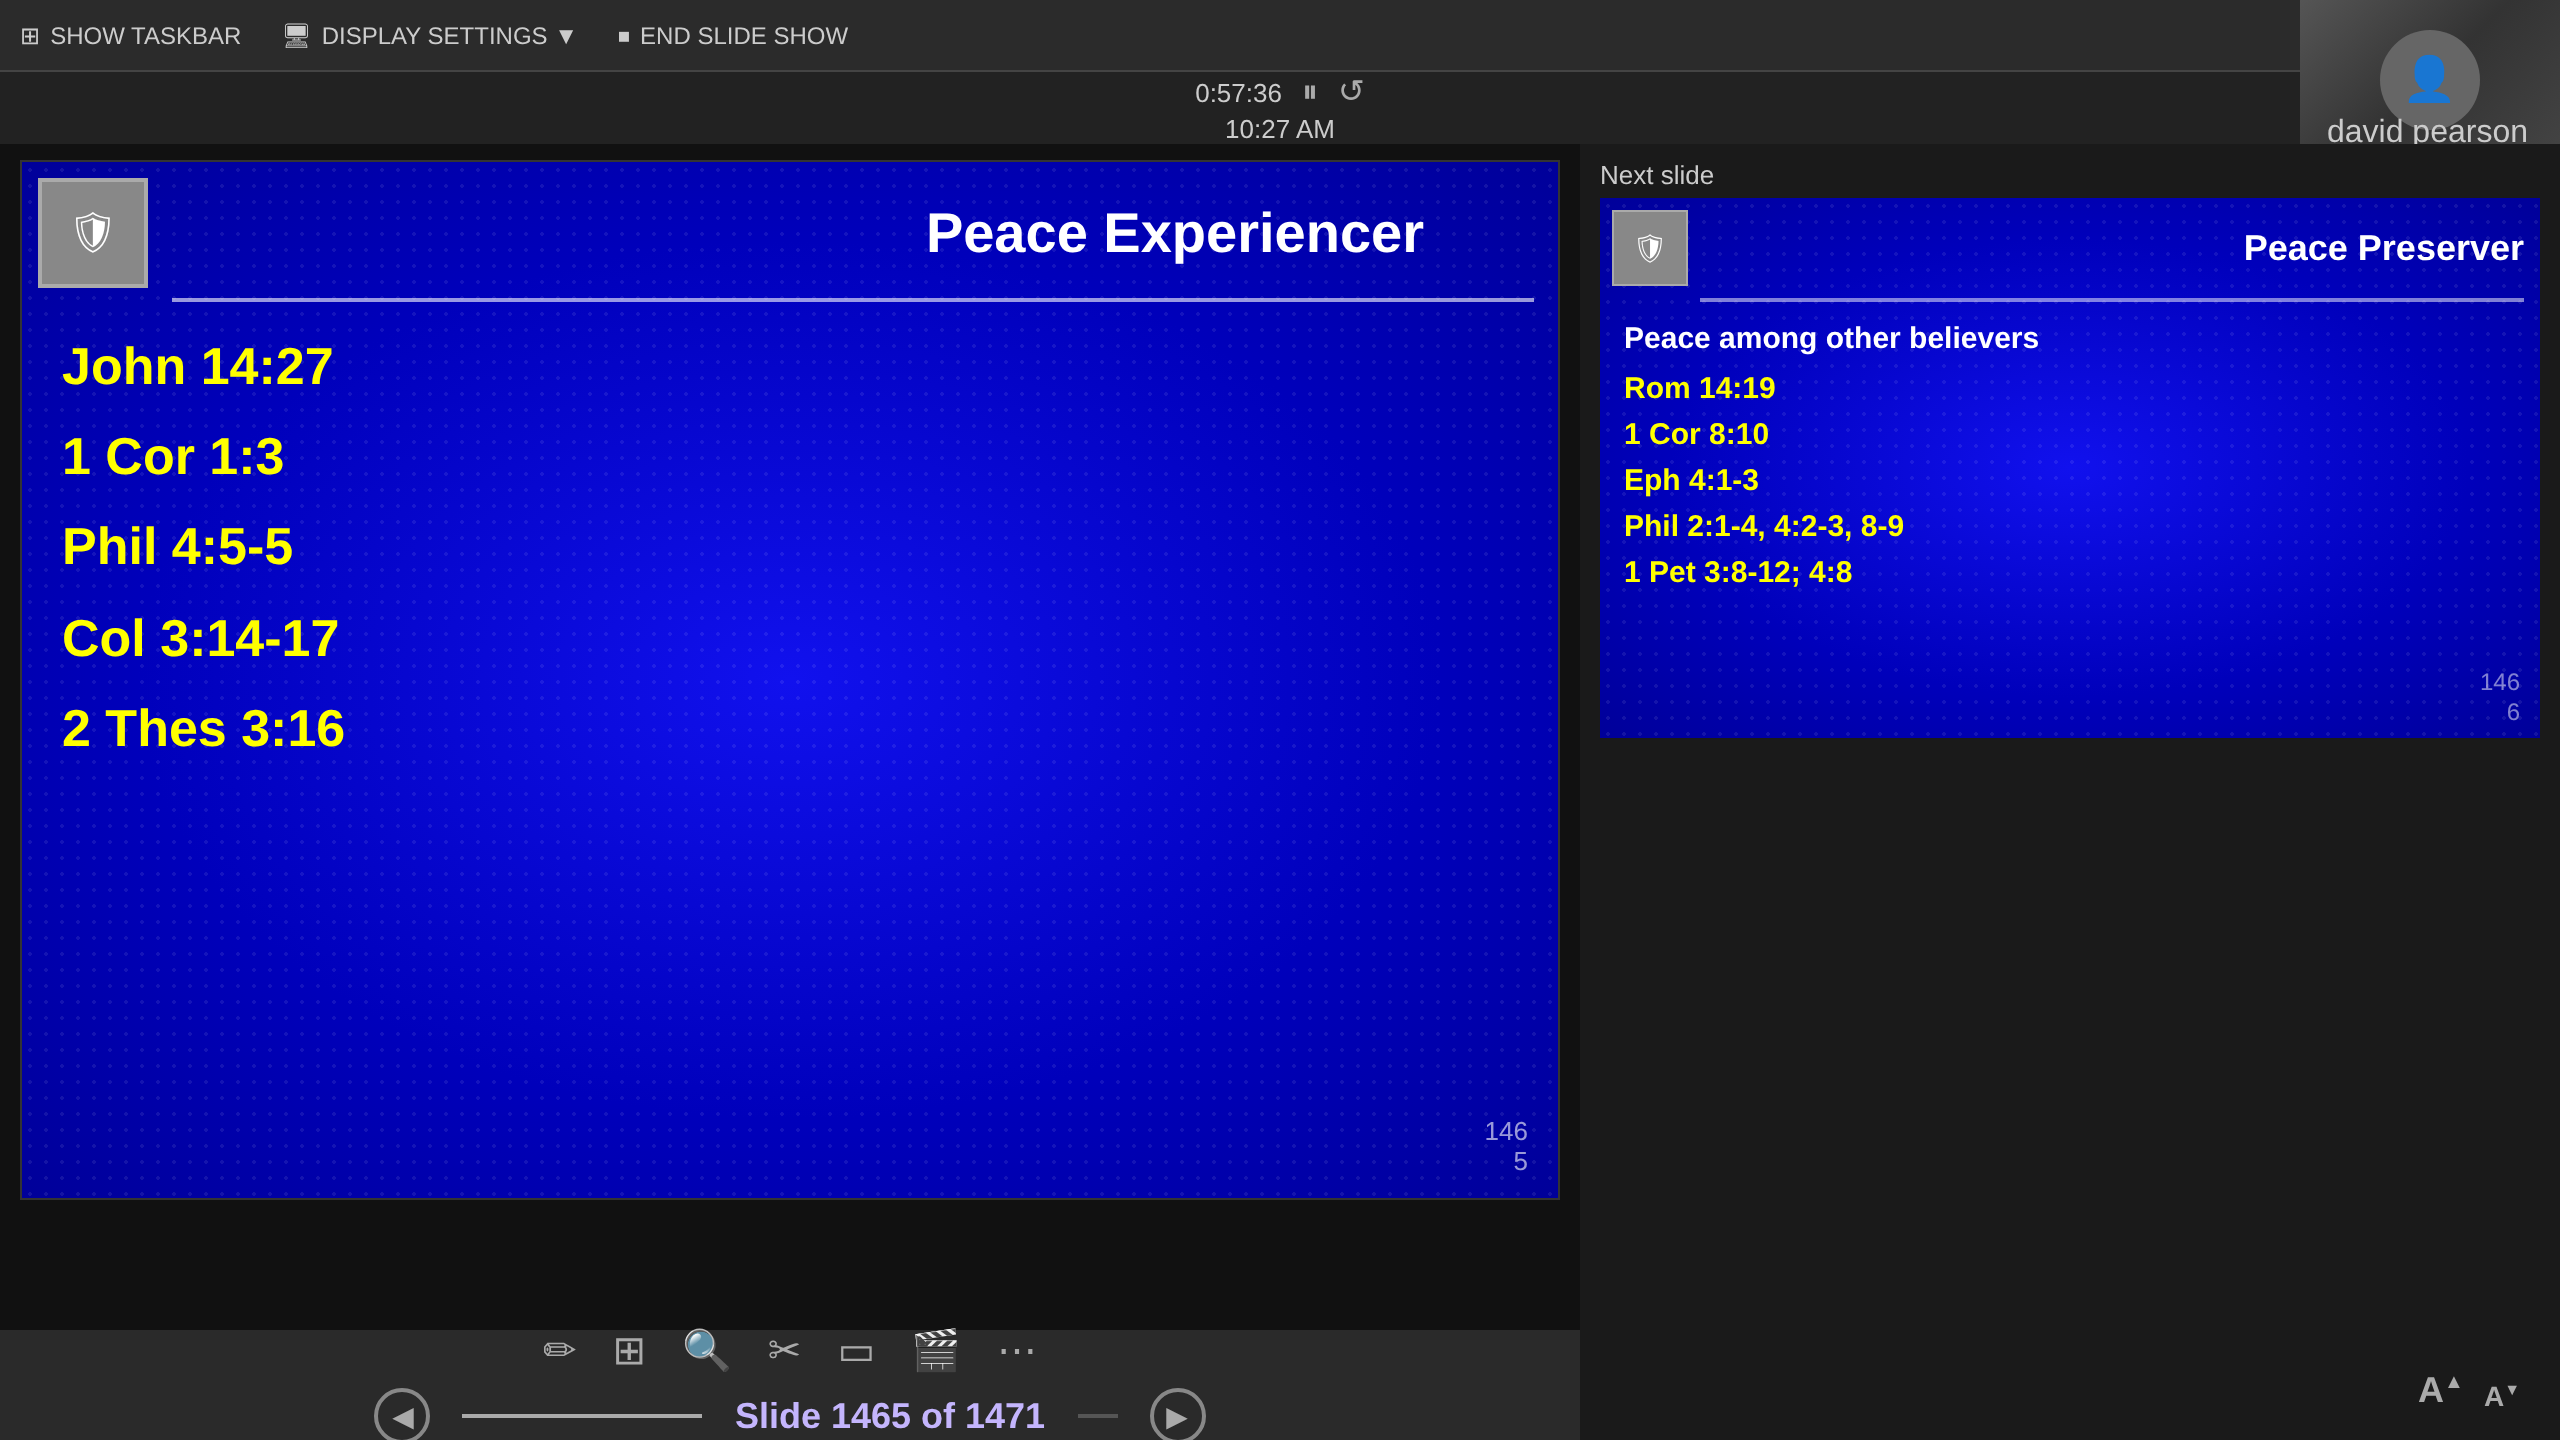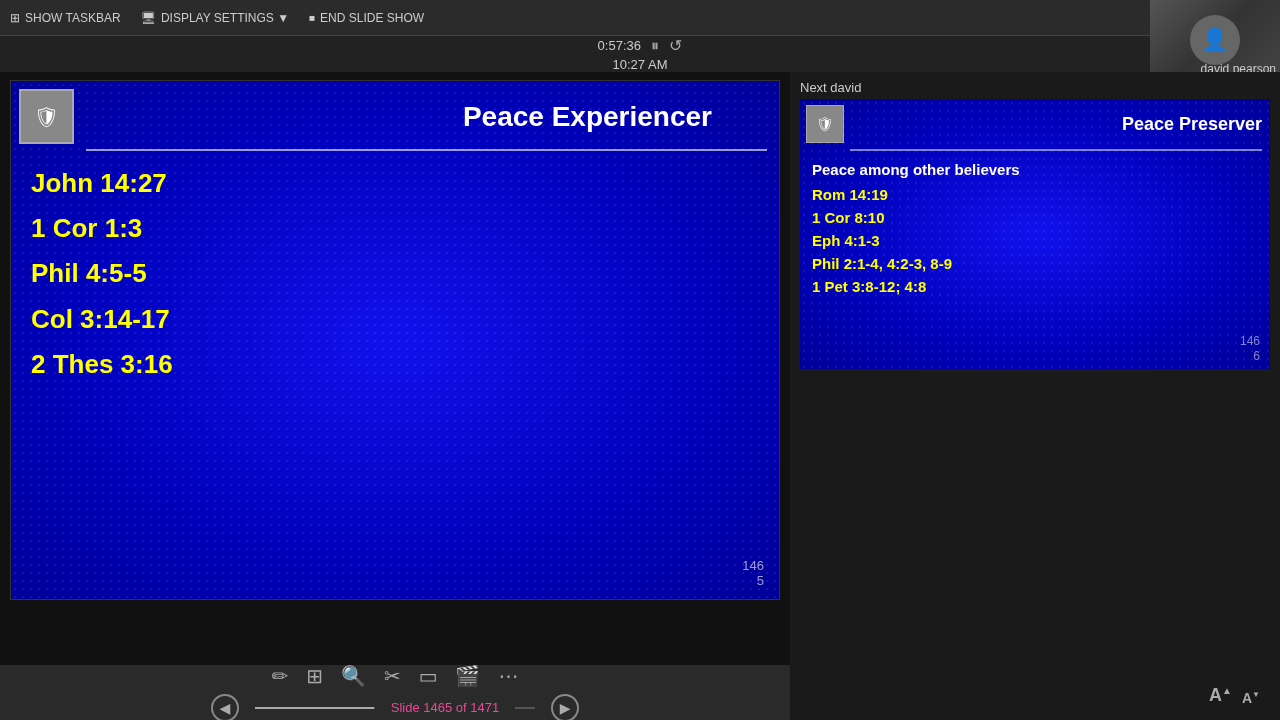--- a/index.html
+++ b/index.html
@@ -178,22 +178,23 @@
       border: 2px solid #888;
       background: transparent;
       color: #aaa;
       cursor: pointer;
       display: flex;
       align-items: center;
       justify-content: center;
       font-size: 14px;
     }
     #slide-indicator {
-      font-size: 13px;
-      color: #ec4899;
+      font-size: 18px;
+      color: #c4b5fd;
+      font-weight: bold;
     }
     #progress-line {
       width: 120px;
       height: 2px;
       background: #555;
       margin: 0 4px;
       position: relative;
     }
     #progress-fill {
       height: 100%;
@@ -330,22 +331,22 @@
       width: 100%;
       height: 100%;
       background: linear-gradient(135deg, #555 0%, #333 50%, #444 100%);
       display: flex;
       align-items: center;
       justify-content: center;
     }
     #camera-name {
       position: absolute;
       bottom: 4px;
-      right: 4px;
-      font-size: 12px;
+      right: 16px;
+      font-size: 16px;
       color: #ccc;
       margin-top: 28px;
     }
 
     
     .timer-icon {
       font-size: 16px;
       color: #aaa;
       cursor: pointer;
     }
@@ -441,21 +442,21 @@
         </div>
         <span id="slide-indicator">Slide 1465 of 1471</span>
         <div id="progress-line" style="width:20px;">
         </div>
         <button class="nav-btn">▶</button>
       </div>
     </div>
   </div>
 
   <div id="right-panel" style="position:relative;">
-    <div id="next-slide-label">Next david</div>
+    <div id="next-slide-label">Next slide</div>
 
     <div id="next-slide">
       <div id="next-slide-header">
         <div id="next-slide-logo">
           <span>🛡</span>
         </div>
         <div id="next-slide-title">Peace Preserver</div>
       </div>
       <div id="next-slide-divider"></div>
       <div id="next-slide-content">

